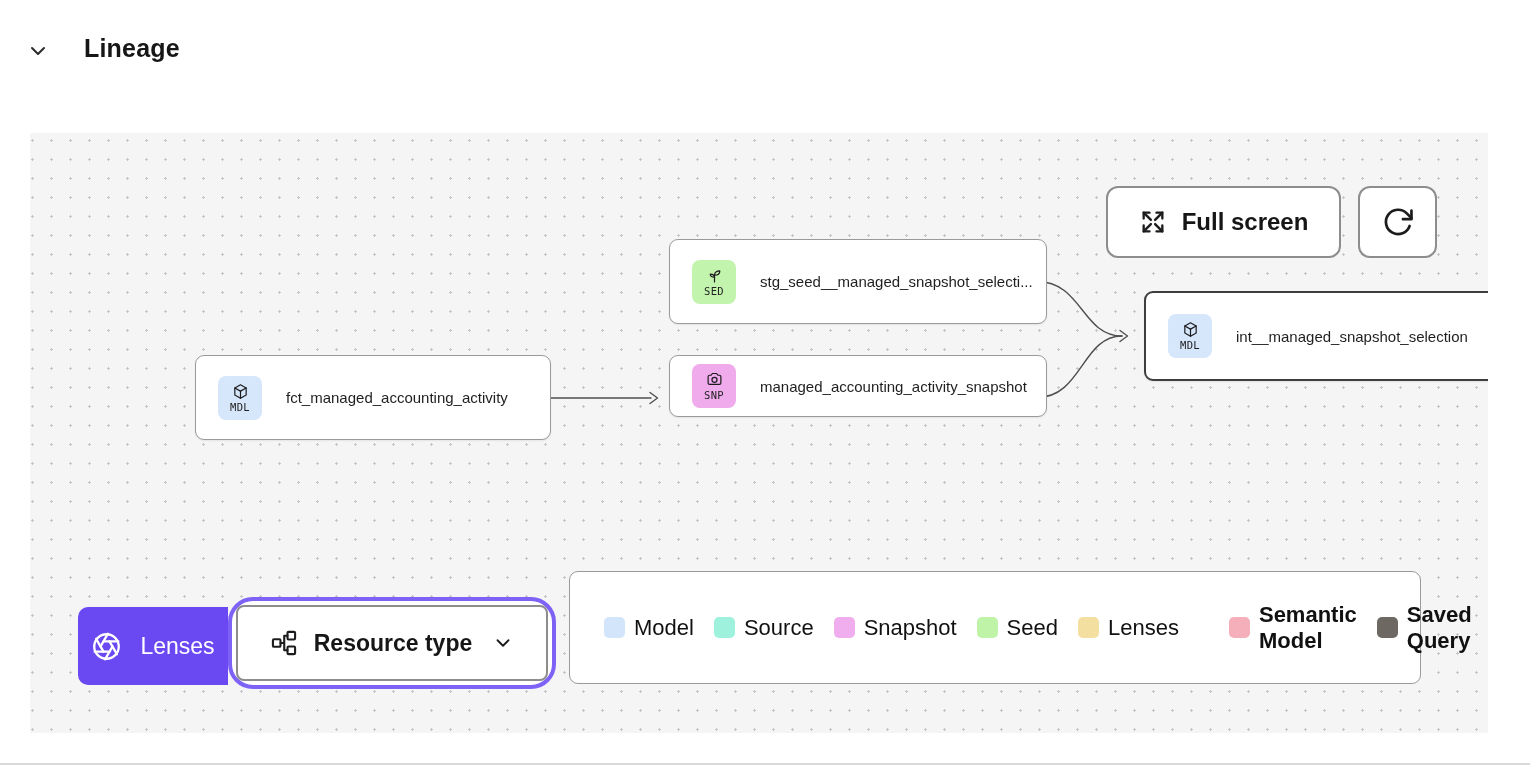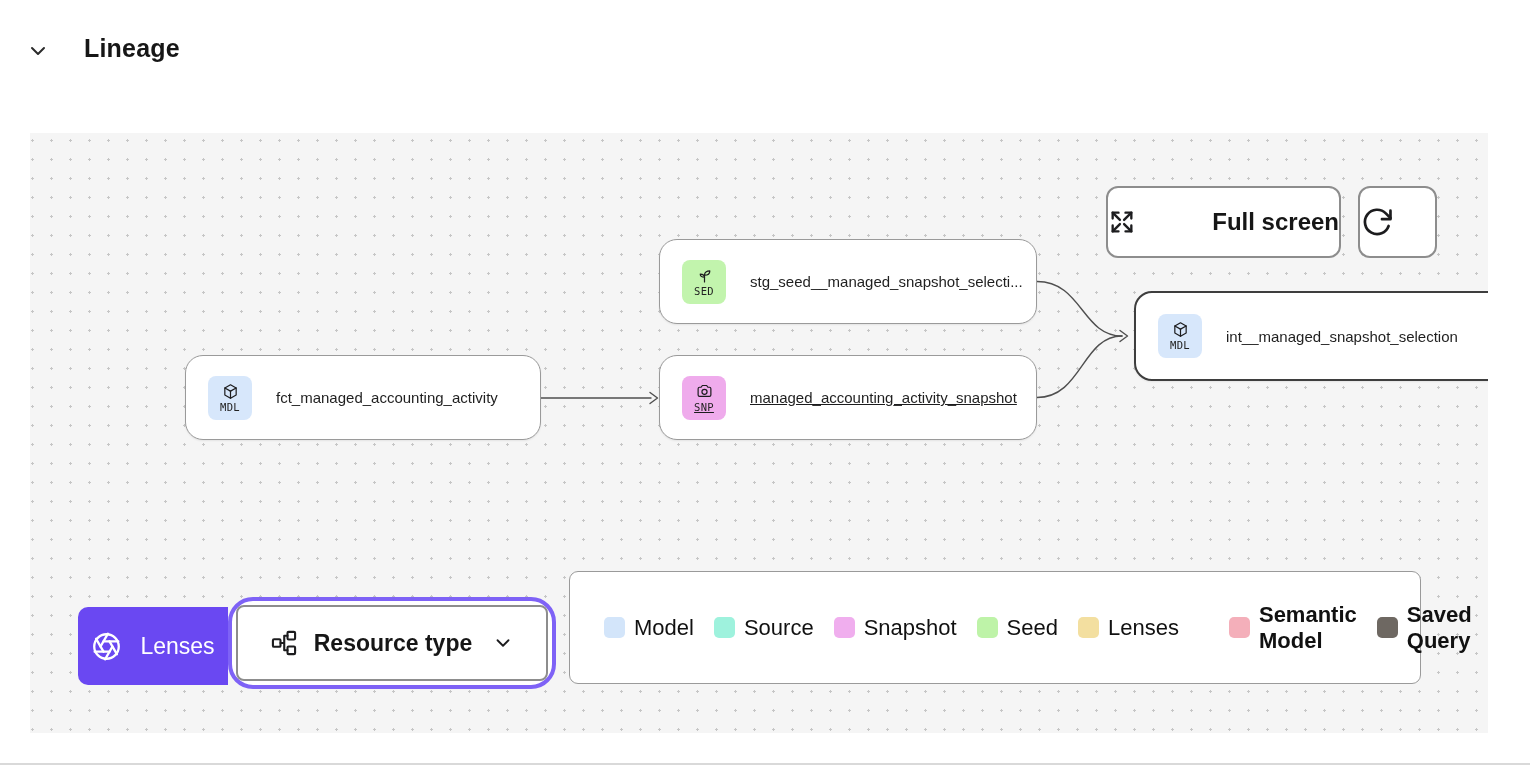--- a/index.html
+++ b/index.html
@@ -13,33 +13,33 @@
 
   
   .canvas { position:absolute; left:30px; top:133px; width:1458px; height:600px;
             background:#f5f5f5;
             background-image: radial-gradient(#c6c6c6 1.1px, transparent 1.1px);
             background-size: 19px 19px; background-position: 12px 17px;
             overflow:hidden; }
   .edges { position:absolute; left:0; top:0; width:1458px; height:600px; pointer-events:none; }
 
   
-  .btn { position:absolute; display:flex; align-items:center; justify-content:space-between;
+  .btn { position:absolute; display:flex; align-items:center; justify-content:center;
          background:#ffffff; border:2px solid #8d8d8d; border-radius:12px; cursor:pointer; }
   .btn-fullscreen { left:1076px; top:53px; width:235px; height:72px; gap:15px; }
   .btn-fullscreen .lbl { font-size:24px; font-weight:600; color:#161616; }
   .btn-refresh { left:1328px; top:53px; width:79px; height:72px; }
 
   
   .node { position:absolute; display:flex; align-items:center; gap:24px; padding-left:22px;
-          background:#ffffff; border:1.5px solid #9a9a9a; border-radius:18px;
-          box-shadow:0 1px 2px rgba(0,0,0,.07); cursor:pointer; }
+          background:#ffffff; border:1.5px solid #9a9a9a; border-radius:9px;
+          box-shadow:0 1px 2px rgba(0,0,0,.07); cursor:pointer;margin-left:10px; }
   .node-stg { left:629px; top:106px; width:378px; height:85px; }
   .node-fct { left:155px; top:222px; width:356px; height:85px; }
-  .node-snp { left:629px; top:222px; width:378px; height:85px;text-decoration:underline; }
+  .node-snp { left:629px; top:222px; width:378px; height:62px; }
   .node-int { left:1104px; top:158px; width:400px; height:90px; border:2.5px solid #3e3e3e; }
   .badge { width:44px; height:44px; border-radius:8px; display:flex; flex-direction:column;
            align-items:center; justify-content:center; flex:0 0 auto; }
   .badge svg { display:block; }
   .badge .code { font-family:"DejaVu Sans Mono", monospace; font-size:10.5px; font-weight:500;
                  color:#222; letter-spacing:.3px; margin-top:1px; }
   .node .name { font-size:15px; color:#1f1f1f; white-space:nowrap;text-align:right; }
 
   
   .legend { position:absolute; left:539px; top:438px; width:852px; height:113px;

